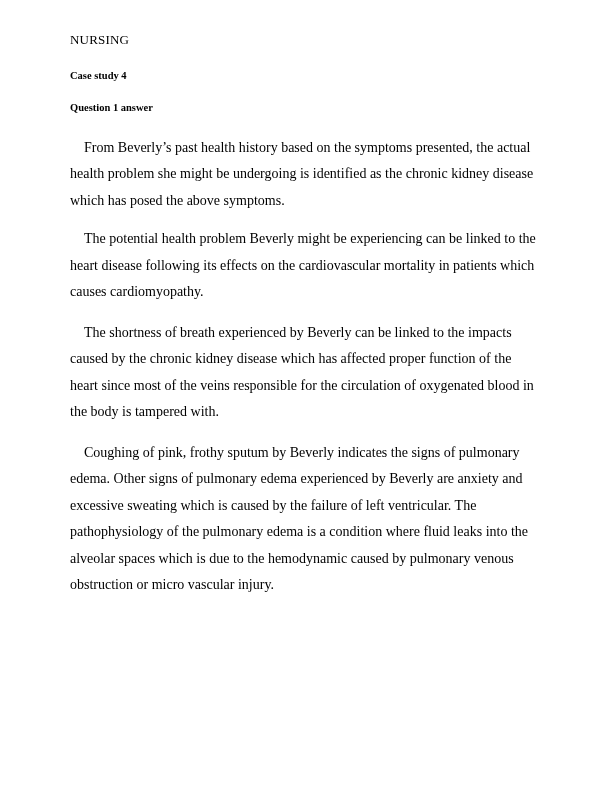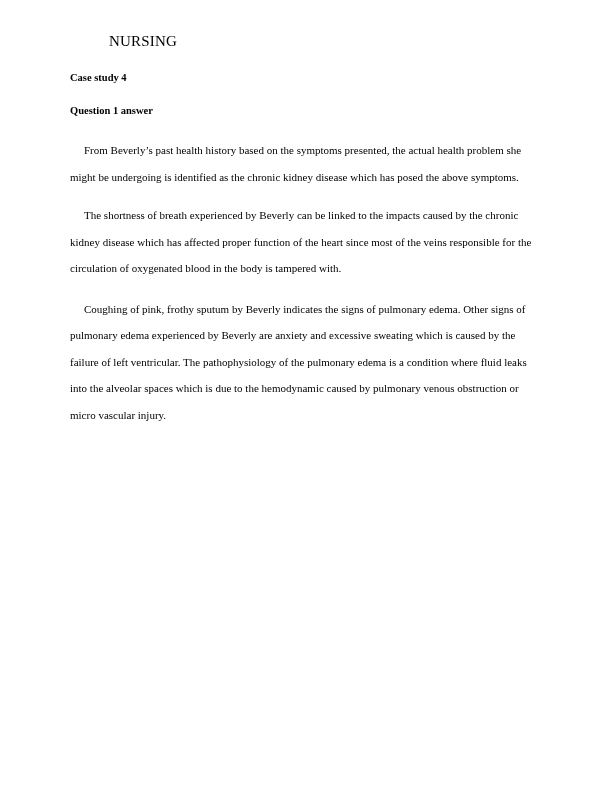--- a/index.html
+++ b/index.html
@@ -15,34 +15,33 @@
   }
   .page {
     position: relative;
     width: 612px;
     height: 792px;
     box-sizing: border-box;
     padding: 32px 72px 0 70px;
     background: #ffffff;
   }
   .doc-header {
-    font-size: 15px;
+    font-size: 13px;
     line-height: 1.2;
     margin-bottom: 22px;
     letter-spacing: 0.2px;
-    margin-left: 39px;
   }
   .heading {
     font-size: 10.5px;
     font-weight: bold;
     line-height: 1.2;
     margin: 0 0 20px 0;
   }
   .para {
-    font-size: 11px;
+    font-size: 14px;
     line-height: 26.5px;
     text-align: left;
     margin: 0 0 14px 0;
     text-indent: 14px;
     max-width: 470px;
   }
   .para.first-block {
     margin-bottom: 12px;
   }
   .block { margin-bottom: 8px; }
@@ -54,20 +53,21 @@
 
   <div class="doc-header">NURSING</div>
 
   <div class="block">
     <div class="heading">Case study 4</div>
   </div>
 
   <div class="block">
     <div class="heading">Question 1 answer</div>
     <p class="para first-block">From Beverly’s past health history based on the symptoms presented, the actual health problem she might be undergoing is identified as the chronic kidney disease which has posed the above symptoms.</p>
+    <p class="para">The potential health problem Beverly might be experiencing can be linked to the heart disease following its effects on the cardiovascular mortality in patients which causes cardiomyopathy.</p>
   </div>
 
   <div class="block">
     <p class="para">The shortness of breath experienced by Beverly can be linked to the impacts caused by the chronic kidney disease which has affected proper function of the heart since most of the veins responsible for the circulation of oxygenated blood in the body is tampered with.</p>
   </div>
 
   <div class="block">
     <p class="para">Coughing of pink, frothy sputum by Beverly indicates the signs of pulmonary edema. Other signs of pulmonary edema experienced by Beverly are anxiety and excessive sweating which is caused by the failure of left ventricular. The pathophysiology of the pulmonary edema is a condition where fluid leaks into the alveolar spaces which is due to the hemodynamic caused by pulmonary venous obstruction or micro vascular injury.</p>
   </div>
 

